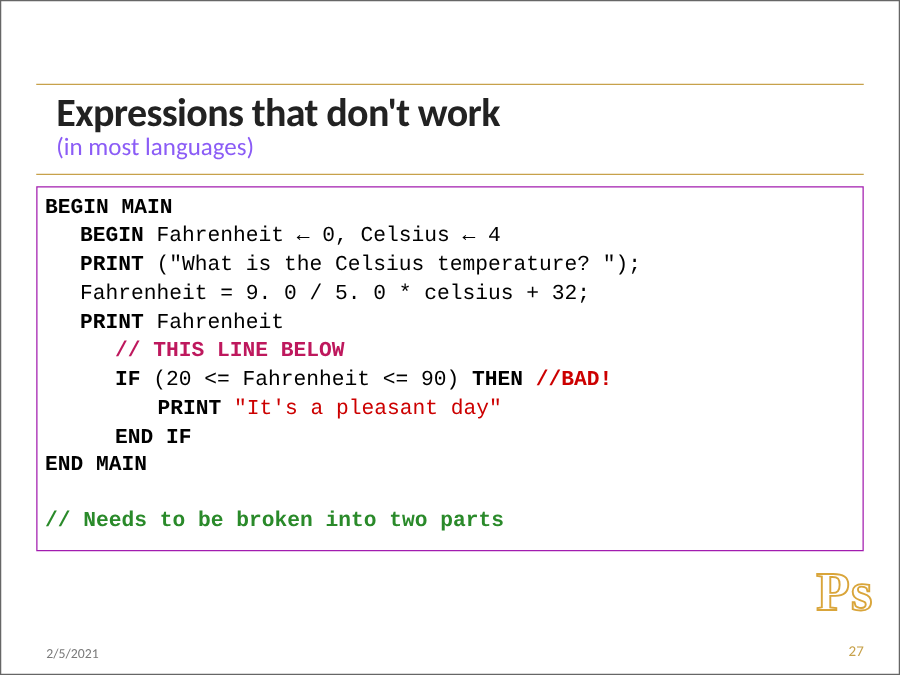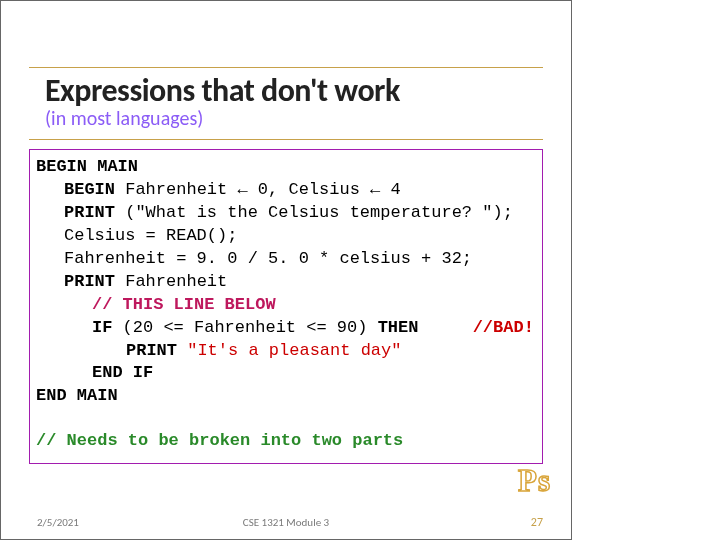--- a/index.html
+++ b/index.html
@@ -6,21 +6,21 @@
     margin: 0;
     padding: 0;
     width: 720px;
     height: 540px;
     background: #fff;
     font-family: Calibri, Arial, sans-serif;
     position: relative;
     box-sizing: border-box;
   }
   .slide {
-    width: 572px;
+    width: 720px;
     height: 540px;
     position: relative;
     border: 1px solid #666;
     box-sizing: border-box;
   }
   .header-rule-top {
     position: absolute;
     top: 66px;
     left: 28px;
     right: 28px;
@@ -63,35 +63,35 @@
     line-height: 1.35;
     color: #000;
     box-sizing: border-box;
   }
   .code-box .l { white-space: pre; }
   .t1 { padding-left: 28px; }
   .t2 { padding-left: 56px; }
   .t3 { padding-left: 90px; }
   .kw { color: #000; font-weight: 700; }
   .cmt { color: #be185d; font-weight: 700; }
-  .bad { color: #c00; font-weight: 700; padding-left: 44px; }
+  .bad { color: #c00; font-weight: 700; }
   .str { color: #c00; }
   .note-line {
     margin-top: 22px;
     color: #2a8a2a;
     font-weight: 700;
     font-family: Consolas, "Courier New", monospace;
     font-size: 17px;
   }
   .ps-badge {
     position: absolute;
     right: 20px;
     bottom: 40px;
     font-family: Georgia, "Times New Roman", serif;
-    font-size: 31px;
+    font-size: 44px;
     font-weight: 700;
     color: #fff;
     -webkit-text-stroke: 1.5px #d9a53a;
     letter-spacing: 1px;
   }
   .footer-date {
     position: absolute;
     left: 36px;
     bottom: 10px;
     font-size: 11px;
@@ -125,31 +125,29 @@
     <div class="title">Expressions that don't work</div>
     <div class="subtitle">(in most languages)</div>
   </div>
 
   <div class="header-rule-bottom"></div>
 
   <div class="code-box">
     <div class="l"><span class="kw">BEGIN MAIN</span></div>
     <div class="l t1"><span class="kw">BEGIN</span><span> Fahrenheit ← 0, Celsius ← 4</span></div>
     <div class="l t1"><span class="kw">PRINT</span><span> ("What is the Celsius temperature? ");</span></div>
-    <div class="l t1"><span>Celsius = READ();</span></div>
     <div class="l t1"><span>Fahrenheit = 9. 0 / 5. 0 * celsius + 32;</span></div>
     <div class="l t1"><span class="kw">PRINT</span><span> Fahrenheit</span></div>
     <div class="l t2"><span class="cmt">// THIS LINE BELOW</span></div>
     <div class="l t2"><span class="kw">IF</span><span> (20 &lt;= Fahrenheit &lt;= 90) </span><span class="kw">THEN</span><span class="bad"> //BAD!</span></div>
     <div class="l t3"><span class="kw">PRINT</span><span class="str"> "It's a pleasant day"</span></div>
     <div class="l t2"><span class="kw">END IF</span></div>
     <div class="l"><span class="kw">END MAIN</span></div>
 
     <div class="note-line">// Needs to be broken into two parts</div>
   </div>
 
   <div class="ps-badge">Ps</div>
 
   <div class="footer-date">2/5/2021</div>
-  <div class="footer-center">CSE 1321 Module 3</div>
   <div class="footer-num">27</div>
 
 </div>
 
 </body></html>

